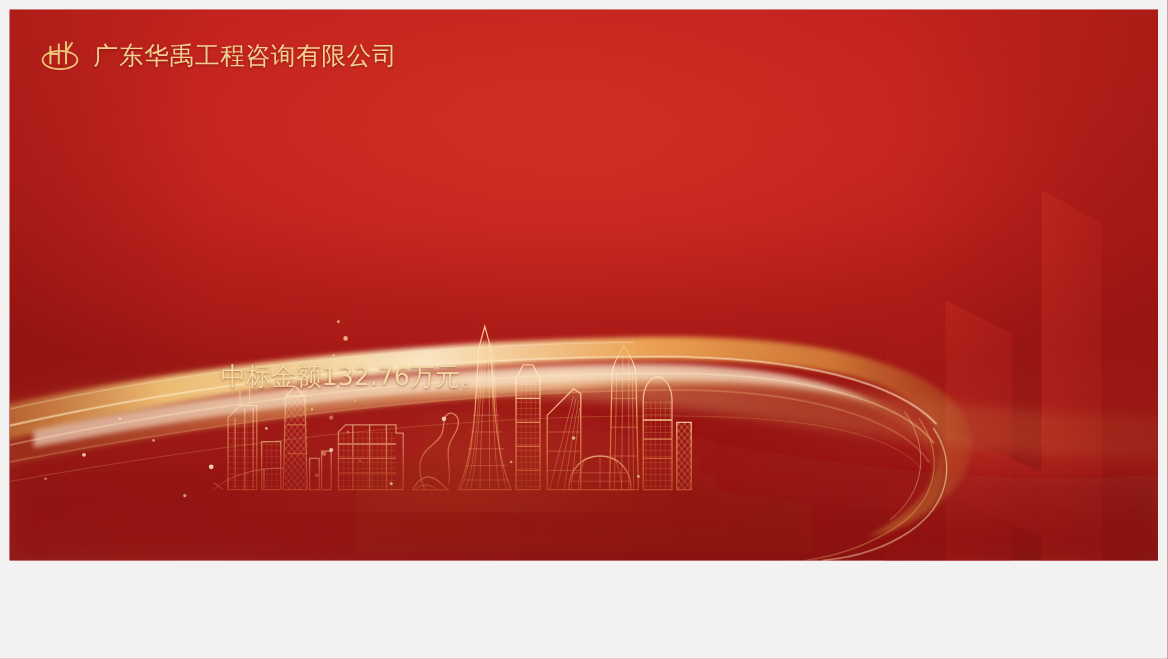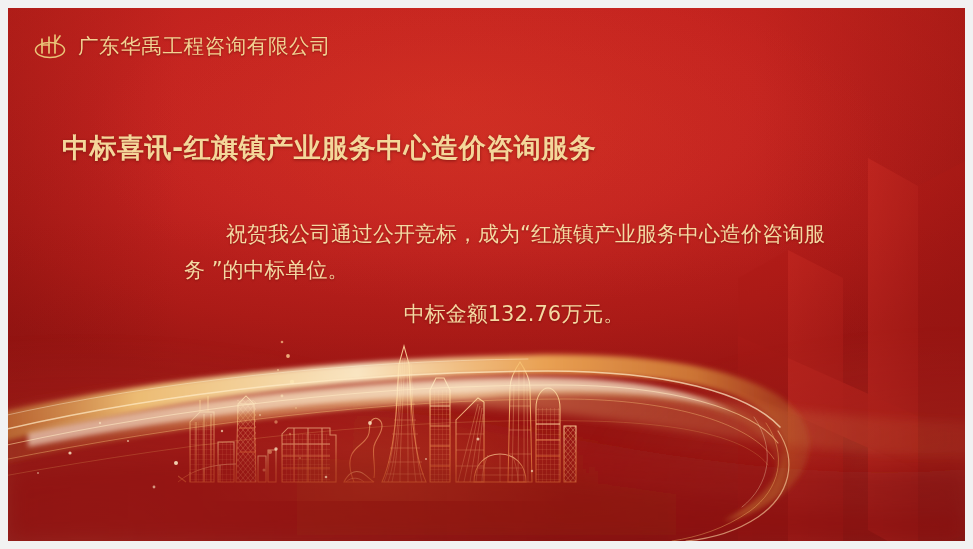--- a/index.html
+++ b/index.html
@@ -7,21 +7,21 @@
     width:973px;height:549px;
     background:#f2f2f2;
     font-family:"Liberation Sans","DejaVu Sans",sans-serif;
     overflow:hidden;
   }
 
   
   #poster{
     position:absolute;
     left:8px; top:8px;
-    width:957px; height:533px;
+    width:957px; height:459px;
     overflow:hidden;
     background:#bc1f1c;
   }
 
   
   .bg-base{
     position:absolute;inset:0;
     background:
       radial-gradient(ellipse 70% 55% at 46% 18%, #cb2a22 0%, #c22320 45%, #b41d19 78%, #a41815 100%);
   }
@@ -96,21 +96,21 @@
     position:absolute; left:176px; top:208px; width:660px;
     z-index:8;
     font-size:21px; line-height:1.72;
     color:#f5d9a2;
     font-family:"DejaVu Sans","Liberation Sans",sans-serif;
     text-shadow:0 1px 2px rgba(90,10,8,.45);
   }
   .body-p1{ text-indent:2em; margin:0; }
   .amount{
     position:absolute; left:176px; top:292px; width:660px;
-    z-index:8; text-align:center;
+    z-index:8; 
     font-size:21px;
     color:#f5d9a2;
     font-family:"DejaVu Sans","Liberation Sans",sans-serif;
     text-shadow:0 1px 2px rgba(90,10,8,.45);
   }
   .datestamp{
     position:absolute; right:142px; top:381px;
     z-index:8;
     font-size:17px; letter-spacing:.4px;
     color:#f3d79b;
@@ -348,22 +348,18 @@
       <ellipse cx="17" cy="18" rx="14.5" ry="7.6" fill="none" stroke="#e9c478" stroke-width="1.5"></ellipse>
       <path d="M9,7 L9,21" stroke="#e9c478" stroke-width="1.7" fill="none" stroke-linecap="round"></path>
       <path d="M16,5 L16,21" stroke="#e9c478" stroke-width="1.7" fill="none" stroke-linecap="round"></path>
       <path d="M9,13 L16,13" stroke="#e9c478" stroke-width="1.7" fill="none" stroke-linecap="round"></path>
       <path d="M22,3 L22,14 L22,21" stroke="#e9c478" stroke-width="1.7" fill="none" stroke-linecap="round"></path>
       <path d="M22,11 L27,4" stroke="#e9c478" stroke-width="1.7" fill="none" stroke-linecap="round"></path>
     </svg>
     <div class="brand-name">广东华禹工程咨询有限公司</div>
   </div>
 
-  <div class="headline">中标喜讯-红旗镇产业服务中心造价咨询服务</div>
-
-  <div class="body-block">
-    <p class="body-p1">祝贺我公司通过公开竞标，成为“红旗镇产业服务中心造价咨询服务 ”的中标单位。</p>
-  </div>
+
 
   <div class="amount">中标金额132.76万元。</div>
 
 
 </div>
 
 </body></html>

